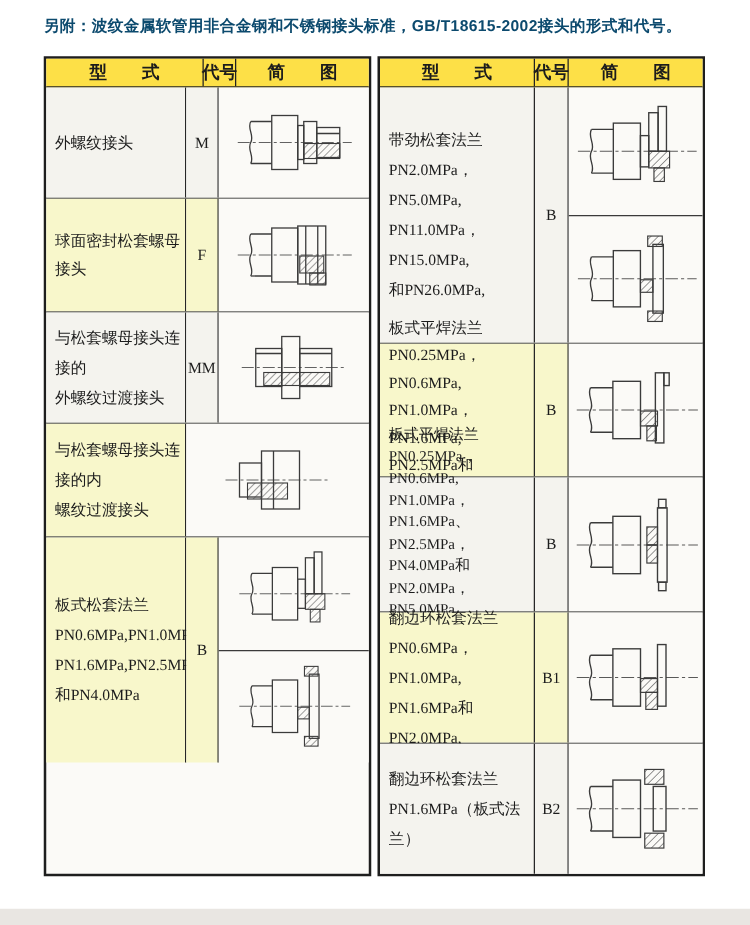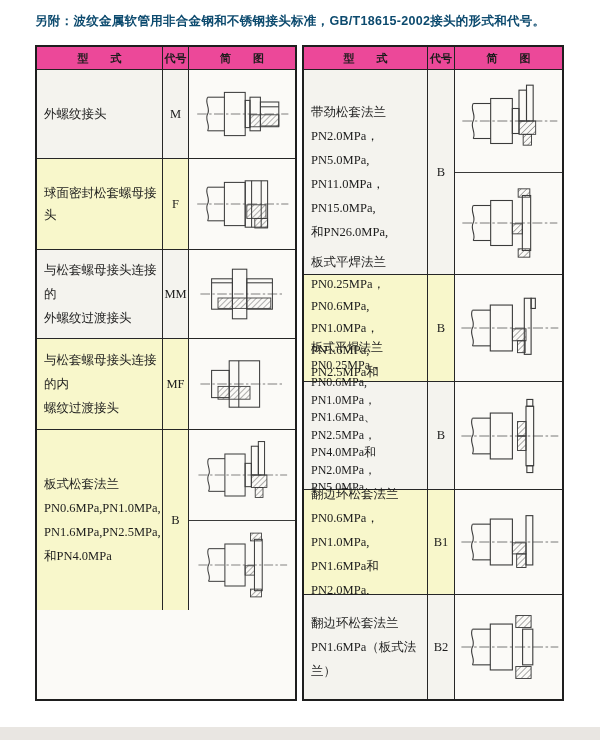--- a/index.html
+++ b/index.html
@@ -15,22 +15,22 @@
   }
   .tbl{
     position:absolute;top:45px;height:656px;box-sizing:border-box;
     border:2px solid #1e1e1e;background:#fbfaf7;
     display:flex;flex-direction:column;
   }
   .tbl-left{left:35px;width:262px;}
   .tbl-right{left:302px;width:262px;}
   .hrow{
     display:flex;height:23px;box-sizing:border-box;
-    border-bottom:1px solid #222;background:#ec4899;
-    font-weight:bold;font-size:11px;
+    border-bottom:1px solid #222;background:#fde047;
+    font-weight:bold;font-size:14px;
   }
   .hrow .hc{
     display:flex;align-items:center;justify-content:center;
     box-sizing:border-box;white-space:pre;
   }
   .row{display:flex;box-sizing:border-box;border-bottom:1px solid #262626;}
   .row:last-child{border-bottom:none;}
   .cell{box-sizing:border-box;}
   .type{
     border-right:1px solid #262626;background:#f4f3ee;
@@ -49,21 +49,21 @@
   .diag{
     flex:1;display:flex;align-items:center;justify-content:center;
     background:#fbfaf7;
   }
   .diag.dbl{flex-direction:column;align-items:stretch;padding:0;}
   .diag .sub{
     flex:1;display:flex;align-items:center;justify-content:center;
     box-sizing:border-box;
   }
   .diag .sub:first-child{border-bottom:1px solid #3a3a3a;}
-  .tbl-left .type{width:126px;}
+  .tbl-left .type{width:112px;}
   .tbl-left .code{width:26px;}
   .tbl-right .type{width:124px;}
   .tbl-right .code{width:27px;}
   .hc-type-l{width:126px;border-right:1px solid #222;}
   .hc-code-l{width:26px;border-right:1px solid #222;}
   .hc-type-r{width:124px;border-right:1px solid #222;}
   .hc-code-r{width:27px;border-right:1px solid #222;}
   .hc-diag{flex:1;text-align:right;}
   .diag svg{width:102px;height:72px;}
   .sub svg{width:100px;height:70px;}
@@ -211,21 +211,20 @@
     <div class="cell diag">
       <svg viewBox="0 0 120 90">
           <use href="#d-mm"></use>
         </svg>
     </div>
   </div>
 
   <div class="row hl" style="height:91px">
     <div class="cell type">与松套螺母接头连接的内
 螺纹过渡接头</div>
-    <div class="cell code">MF</div>
     <div class="cell diag">
       <svg viewBox="0 0 120 90">
           <use href="#d-mf"></use>
         </svg>
     </div>
   </div>
 
 
   <div class="row hl" style="height:180px">
     <div class="cell type">板式松套法兰

